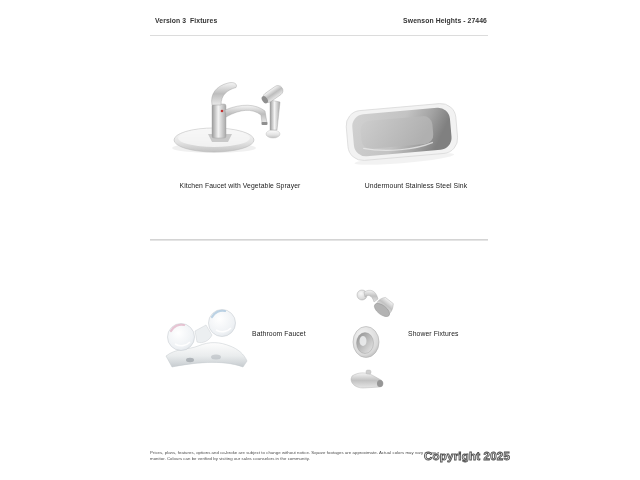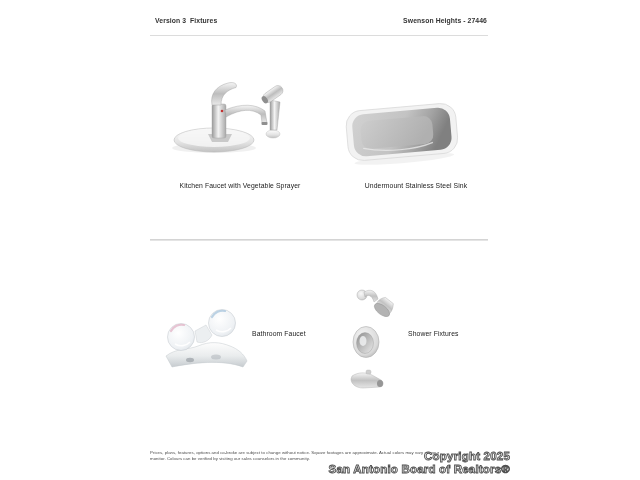--- a/index.html
+++ b/index.html
@@ -195,14 +195,13 @@
 </div>
 <div class="abs caption caption-shower">Shower Fixtures</div>
 
 <div class="abs disclaimer">
   <div>Prices, plans, features, options and co-broke are subject to change without notice. Square footages are approximate. Actual colors may vary on your</div>
   <div>monitor. Colours can be verified by visiting our sales counselors in the community.</div>
 </div>
 
 <div class="abs watermark">
   <div>Copyright 2025</div>
-  <div>San Antonio Board of Realtors®</div>
 </div>
 
 </body></html>

